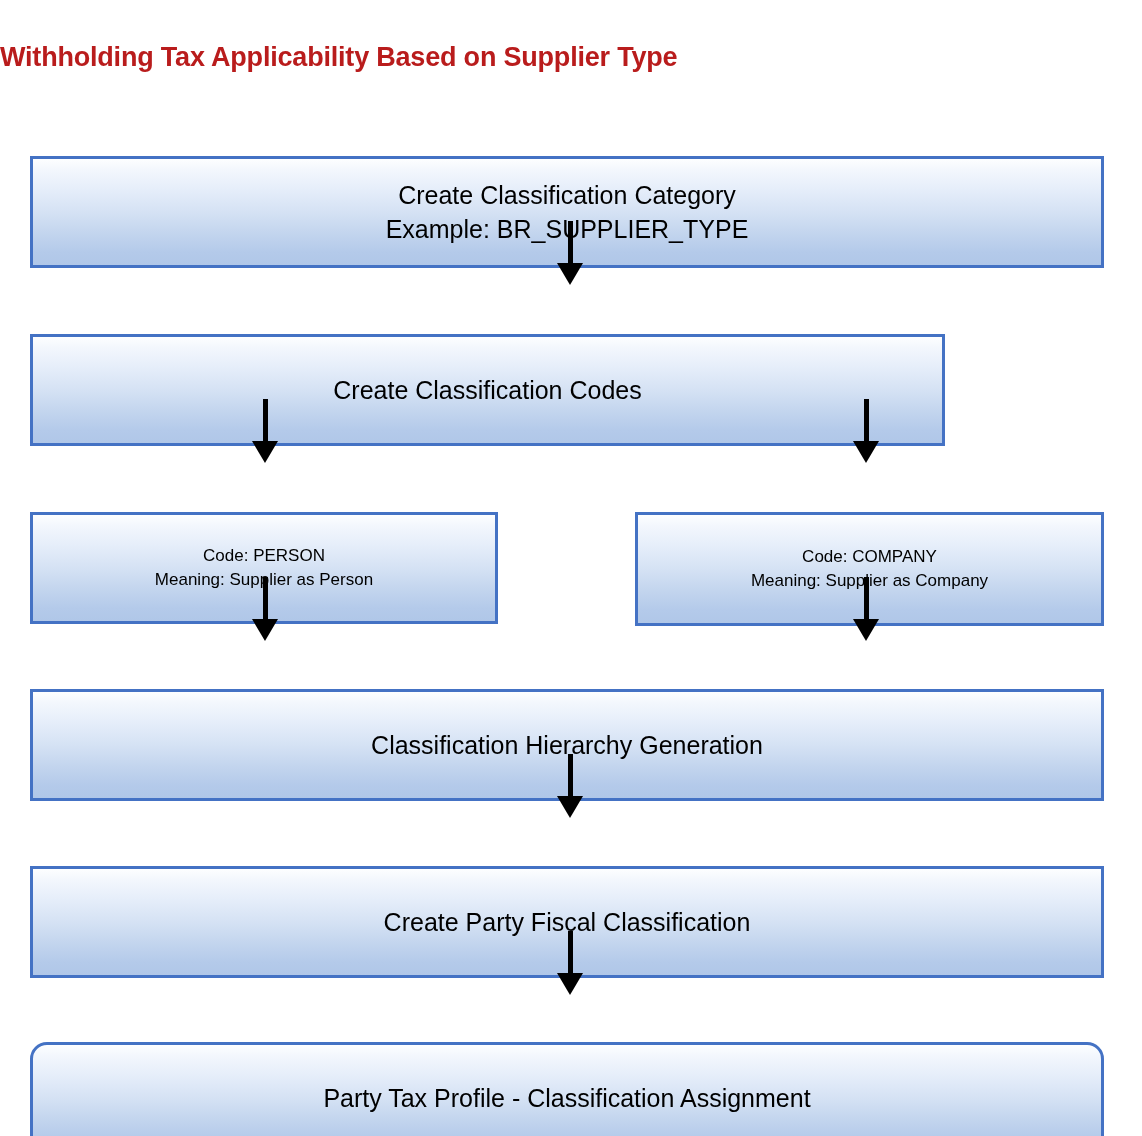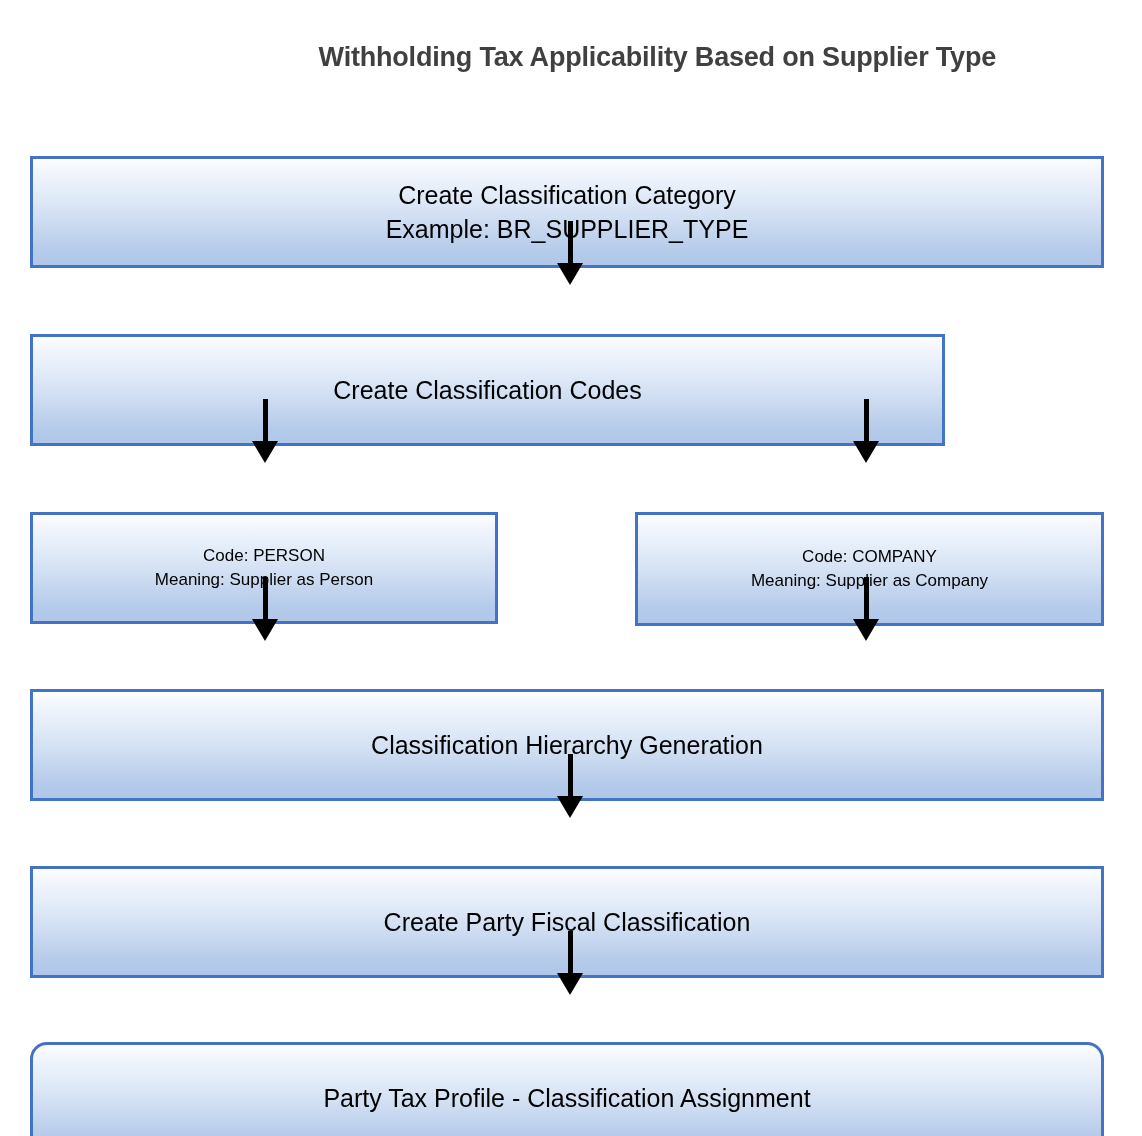--- a/index.html
+++ b/index.html
@@ -15,24 +15,24 @@
     width: 1142px;
     height: 1136px;
     background: #ffffff;
     overflow: hidden;
   }
   #diagram-title {
     position: absolute;
     left: 0;
     top: 42px;
     width: 996px;
-    text-align: right;
+    text-align: left;
     font-size: 27px;
     font-weight: bold;
-    color: #404040;
+    color: #b91c1c;
     letter-spacing: -0.2px;
     white-space: nowrap;
   }
   .node {
     position: absolute;
     box-sizing: border-box;
     border: 3px solid #4472c4;
     background: linear-gradient(to bottom,
         #fdfeff 0%,
         #f3f7fd 10%,

